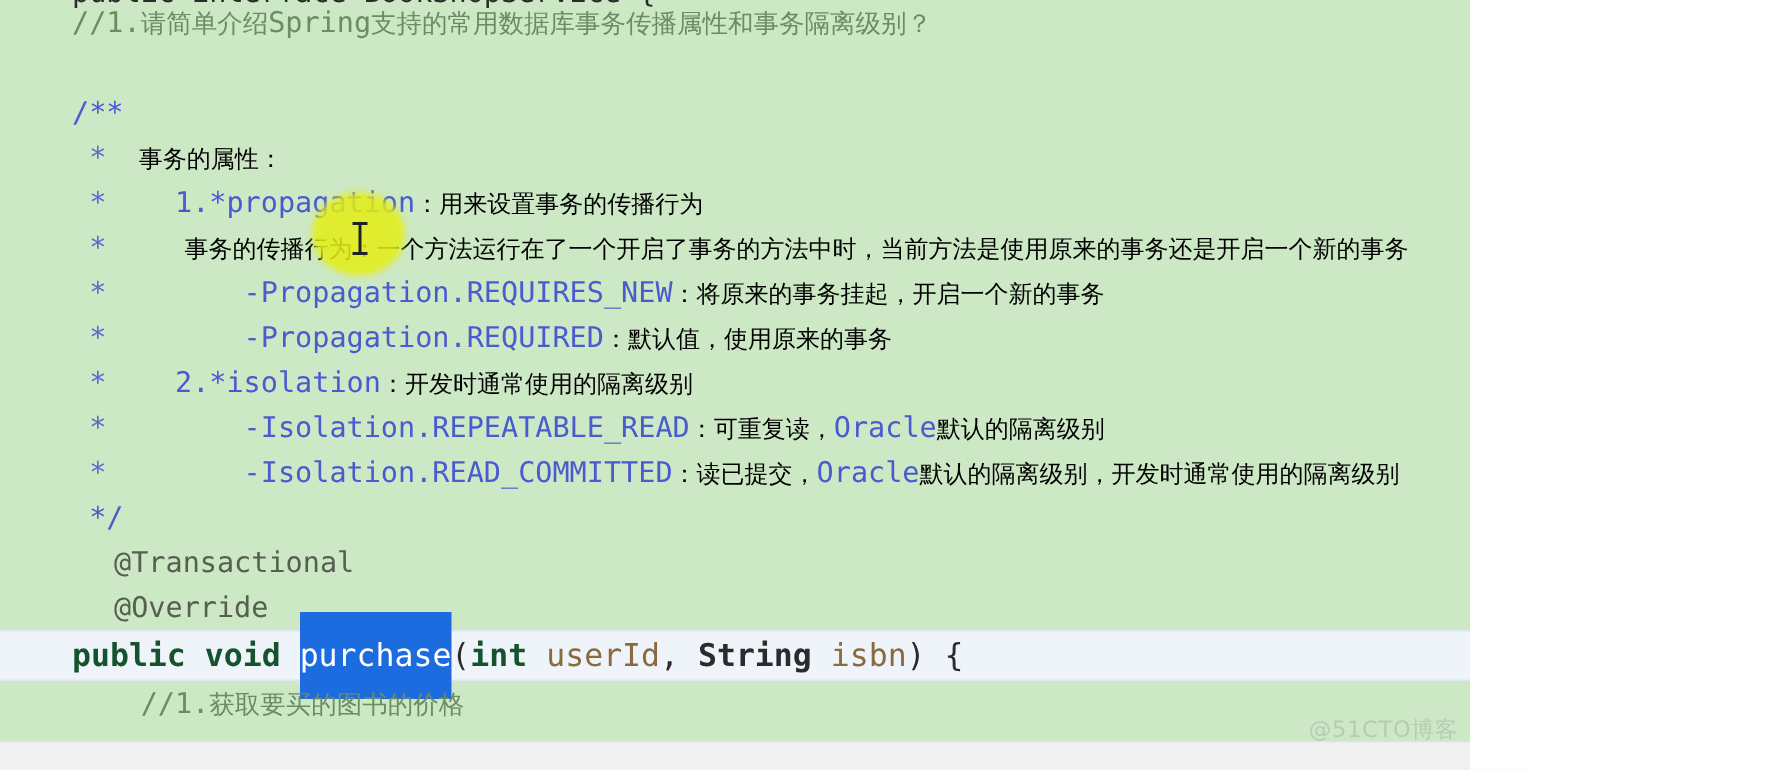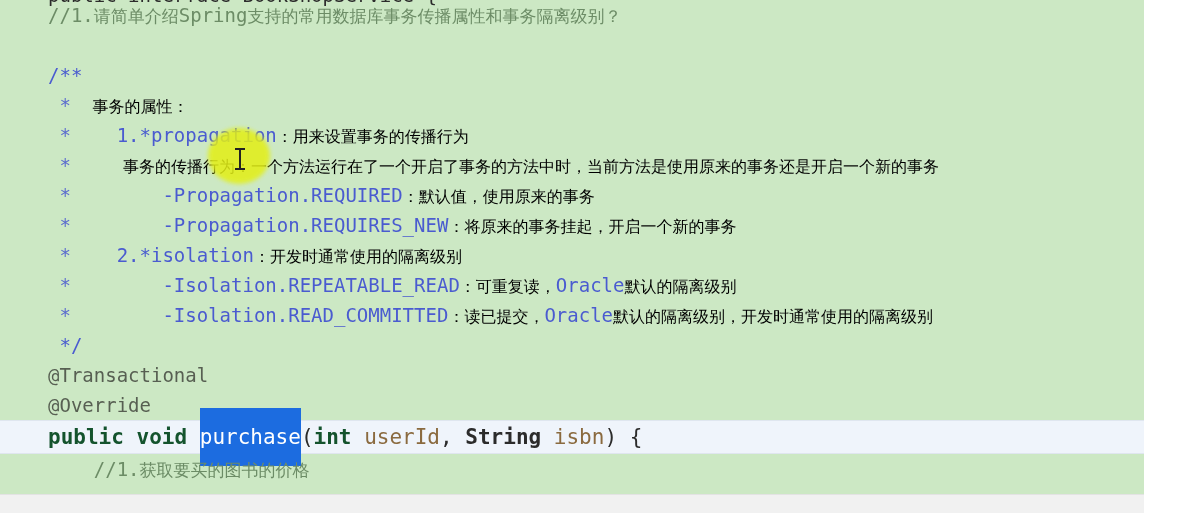--- a/index.html
+++ b/index.html
@@ -6,21 +6,21 @@
   html, body {
     margin: 0;
     padding: 0;
     background: #ffffff;
   }
   body {
     font-family: "DejaVu Sans Mono", "Liberation Mono", monospace;
   }
   .editor {
     position: relative;
-    width: 1144px;
+    width: 980px;
     height: 513px;
     overflow: hidden;
     background: #cce8c4;
     font-family: "DejaVu Sans Mono", "Liberation Mono", monospace;
     font-size: 19px;
     line-height: 30px;
     -webkit-font-smoothing: antialiased;
   }
   .code-area {
     position: absolute;
@@ -37,21 +37,21 @@
     box-sizing: border-box;
     font-size: 19px;
   }
   .line.blank { }
   
   .tok-comment   { color: #6c8c66; }
   .tok-comment-cn{ color: #6c8c66; font-family: "DejaVu Sans", "Liberation Sans", sans-serif; font-size: 17px; }
   .tok-doc       { color: #4a5bd0; }
   .tok-doc-star  { color: #5b6bcf; }
   .tok-doc-cn    { color: #000000; font-family: "DejaVu Sans", "Liberation Sans", sans-serif; font-size: 16px; }
-  .tok-anno      { color: #575f52; }
+  .tok-anno      { color: #575f52; margin-left: 28px; }
   .tok-keyword   { color: #14532d; font-weight: bold; }
   .tok-plain     { color: #2b2b2b; }
   .tok-ident     { color: #8a6a3f; }
   .tok-type      { color: #2b2b2b; font-weight: bold; }
   .tok-punct     { color: #2b2b2b; }
 
   .line-current {
     background: #eff4fb;
     border-top: 1px solid #dfe6ef;
     border-bottom: 1px solid #dfe6ef;
@@ -130,30 +130,31 @@
     <div class="line"><span class="tok-plain">public interface BookShopService {</span></div>
   </div>
 
   <div class="code-area" id="code-area">
       <div class="line"><span class="tok-comment">//1.</span><span class="tok-comment-cn">请简单介绍</span><span class="tok-comment">Spring</span><span class="tok-comment-cn">支持的常用数据库事务传播属性和事务隔离级别？</span></div>
       <div class="line blank">&nbsp;</div>
       <div class="line"><span class="tok-doc">/**</span></div>
       <div class="line"><span class="tok-doc-star"> * </span><span class="tok-doc-cn">  事务的属性：</span></div>
       <div class="line"><span class="tok-doc-star"> * </span><span class="tok-doc">   1.*propagation</span><span class="tok-doc-cn">：用来设置事务的传播行为</span></div>
       <div class="line"><span class="tok-doc-star"> * </span><span class="tok-doc-cn">        事务的传播行为：一个方法运行在了一个开启了事务的方法中时，当前方法是使用原来的事务还是开启一个新的事务</span></div>
+      <div class="line"><span class="tok-doc-star"> * </span><span class="tok-doc">       -Propagation.REQUIRES_NEW</span><span class="tok-doc-cn">：将原来的事务挂起，开启一个新的事务</span></div>
       <div class="line"><span class="tok-doc-star"> * </span><span class="tok-doc">       -Propagation.REQUIRED</span><span class="tok-doc-cn">：默认值，使用原来的事务</span></div>
-      <div class="line"><span class="tok-doc-star"> * </span><span class="tok-doc">       -Propagation.REQUIRES_NEW</span><span class="tok-doc-cn">：将原来的事务挂起，开启一个新的事务</span></div>
       <div class="line"><span class="tok-doc-star"> * </span><span class="tok-doc">   2.*isolation</span><span class="tok-doc-cn">：开发时通常使用的隔离级别</span></div>
       <div class="line"><span class="tok-doc-star"> * </span><span class="tok-doc">       -Isolation.REPEATABLE_READ</span><span class="tok-doc-cn">：可重复读，</span><span class="tok-doc">Oracle</span><span class="tok-doc-cn">默认的隔离级别</span></div>
       <div class="line"><span class="tok-doc-star"> * </span><span class="tok-doc">       -Isolation.READ_COMMITTED</span><span class="tok-doc-cn">：读已提交，</span><span class="tok-doc">Oracle</span><span class="tok-doc-cn">默认的隔离级别，开发时通常使用的隔离级别</span></div>
       <div class="line"><span class="tok-doc"> */</span></div>
       <div class="line"><span class="tok-anno">@Transactional</span></div>
       <div class="line"><span class="tok-anno">@Override</span></div>
       <div class="line line-current"><span class="tok-keyword">public</span><span class="tok-plain"> </span><span class="tok-keyword">void</span><span class="tok-plain"> </span><span class="selection">purchase</span><span class="tok-punct">(</span><span class="tok-keyword">int</span><span class="tok-plain"> </span><span class="tok-ident">userId</span><span class="tok-punct">, </span><span class="tok-type">String</span><span class="tok-plain"> </span><span class="tok-ident">isbn</span><span class="tok-punct">) {</span></div>
       <div class="line"><span class="tok-comment">    //1.</span><span class="tok-comment-cn">获取要买的图书的价格</span></div>
     </div>
 
   <div class="click-blob" style="left:208px; top:128px; width:62px; height:56px;"></div>
   <div class="ibeam" style="left:239px; top:148px; height:22px;"></div>
 
   <div class="bottom-strip"></div>
 
+  <div class="watermark">@51CTO博客</div>
 </div>
 
 </body></html>

